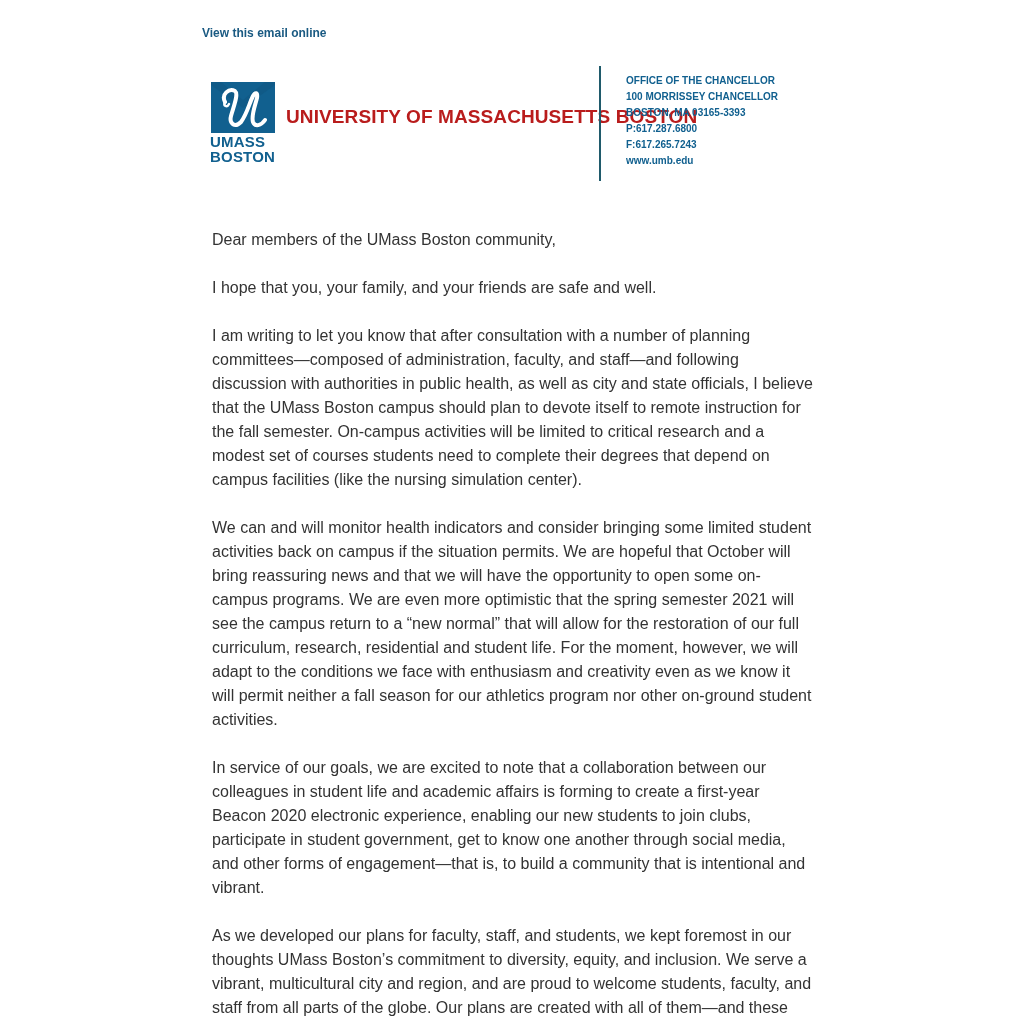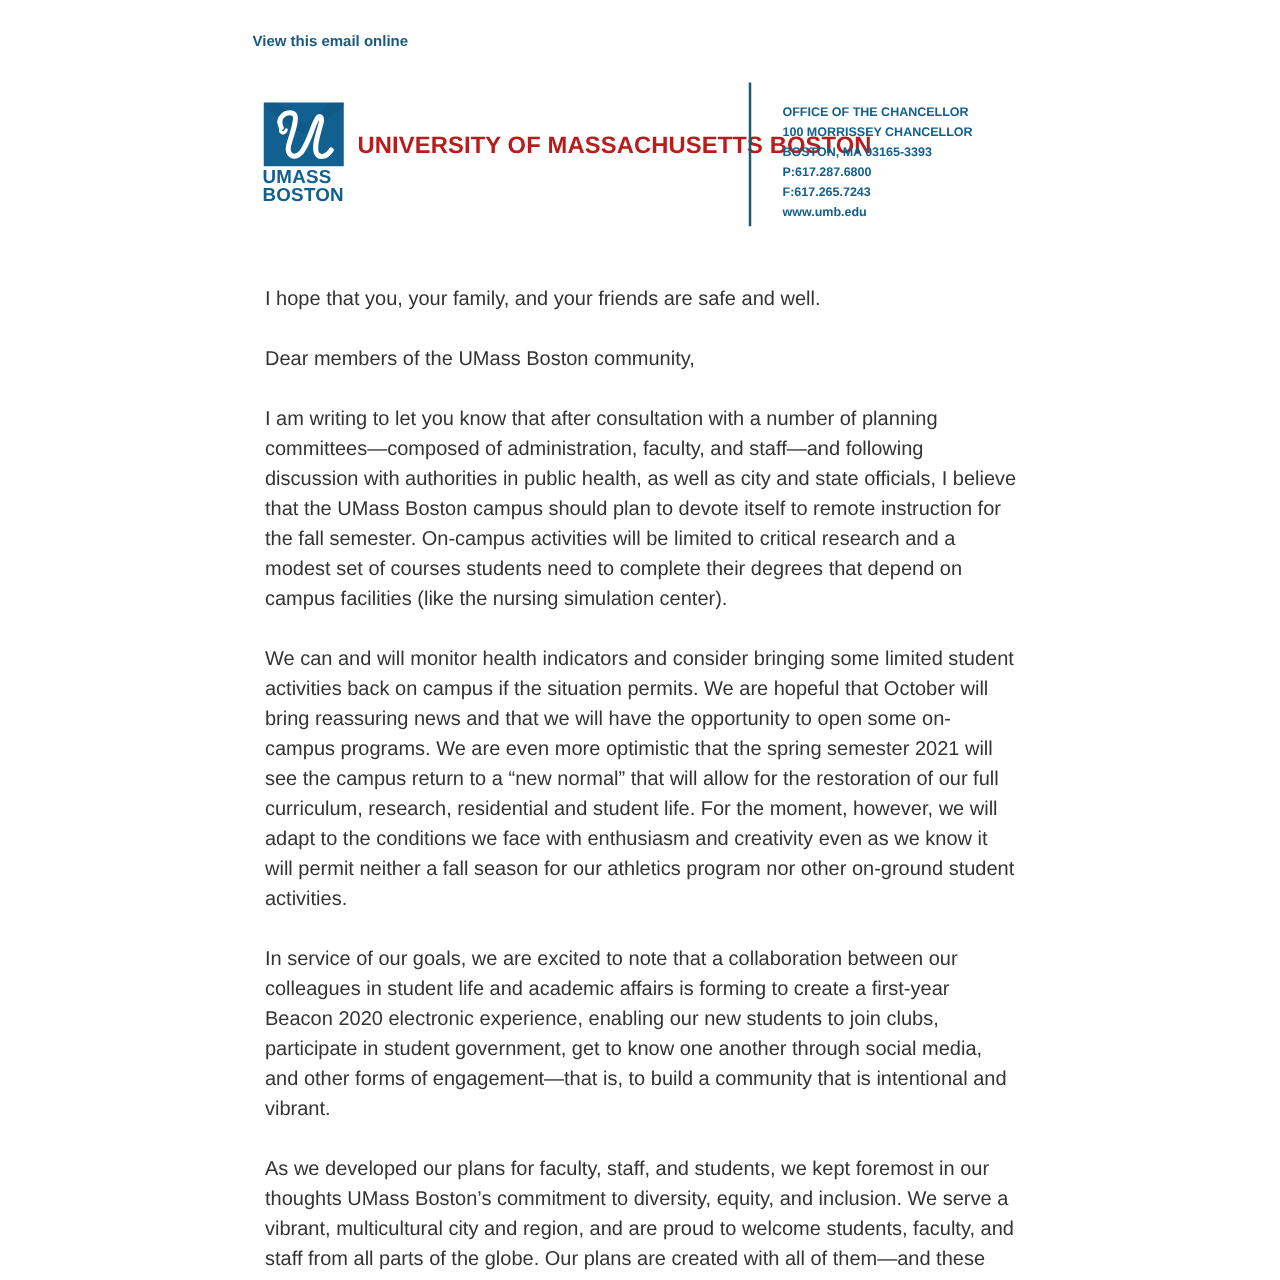--- a/index.html
+++ b/index.html
@@ -77,21 +77,21 @@
       position: absolute;
       left: 389px;
       top: 0;
       width: 2px;
       height: 115px;
       background: #1f5a6b;
     }
     .contact {
       position: absolute;
       left: 416px;
-      top: 17px;
+      top: 7px;
       font-size: 10px;
       font-weight: bold;
       color: #11608f;
       line-height: 16px;
       white-space: nowrap;
     }
     .contact a {
       color: #11608f;
       cursor: pointer;
     }
@@ -133,19 +133,19 @@
     <div>OFFICE OF THE CHANCELLOR</div>
     <div>100 MORRISSEY CHANCELLOR</div>
     <div>BOSTON, MA 03165-3393</div>
     <div>P:617.287.6800</div>
     <div>F:617.265.7243</div>
     <div><a>www.umb.edu</a></div>
   </div>
 </div>
 
 <div class="body-text">
+  <p>Dear members of the UMass Boston community,</p>
   <p>I hope that you, your family, and your friends are safe and well.</p>
-  <p>Dear members of the UMass Boston community,</p>
   <p>I am writing to let you know that after consultation with a number of planning committees—composed of administration, faculty, and staff—and following discussion with authorities in public health, as well as city and state officials, I believe that the UMass Boston campus should plan to devote itself to remote instruction for the fall semester. On-campus activities will be limited to critical research and a modest set of courses students need to complete their degrees that depend on campus facilities (like the nursing simulation center).</p>
   <p>We can and will monitor health indicators and consider bringing some limited student activities back on campus if the situation permits. We are hopeful that October will bring reassuring news and that we will have the opportunity to open some on-campus programs. We are even more optimistic that the spring semester 2021 will see the campus return to a “new normal” that will allow for the restoration of our full curriculum, research, residential and student life. For the moment, however, we will adapt to the conditions we face with enthusiasm and creativity even as we know it will permit neither a fall season for our athletics program nor other on-ground student activities.</p>
   <p>In service of our goals, we are excited to note that a collaboration between our colleagues in student life and academic affairs is forming to create a first-year Beacon 2020 electronic experience, enabling our new students to join clubs, participate in student government, get to know one another through social media, and other forms of engagement—that is, to build a community that is intentional and vibrant.</p>
   <p>As we developed our plans for faculty, staff, and students, we kept foremost in our thoughts UMass Boston’s commitment to diversity, equity, and inclusion. We serve a vibrant, multicultural city and region, and are proud to welcome students, faculty, and staff from all parts of the globe. Our plans are created with all of them—and these</p>
 </div>
 
 </body></html>

